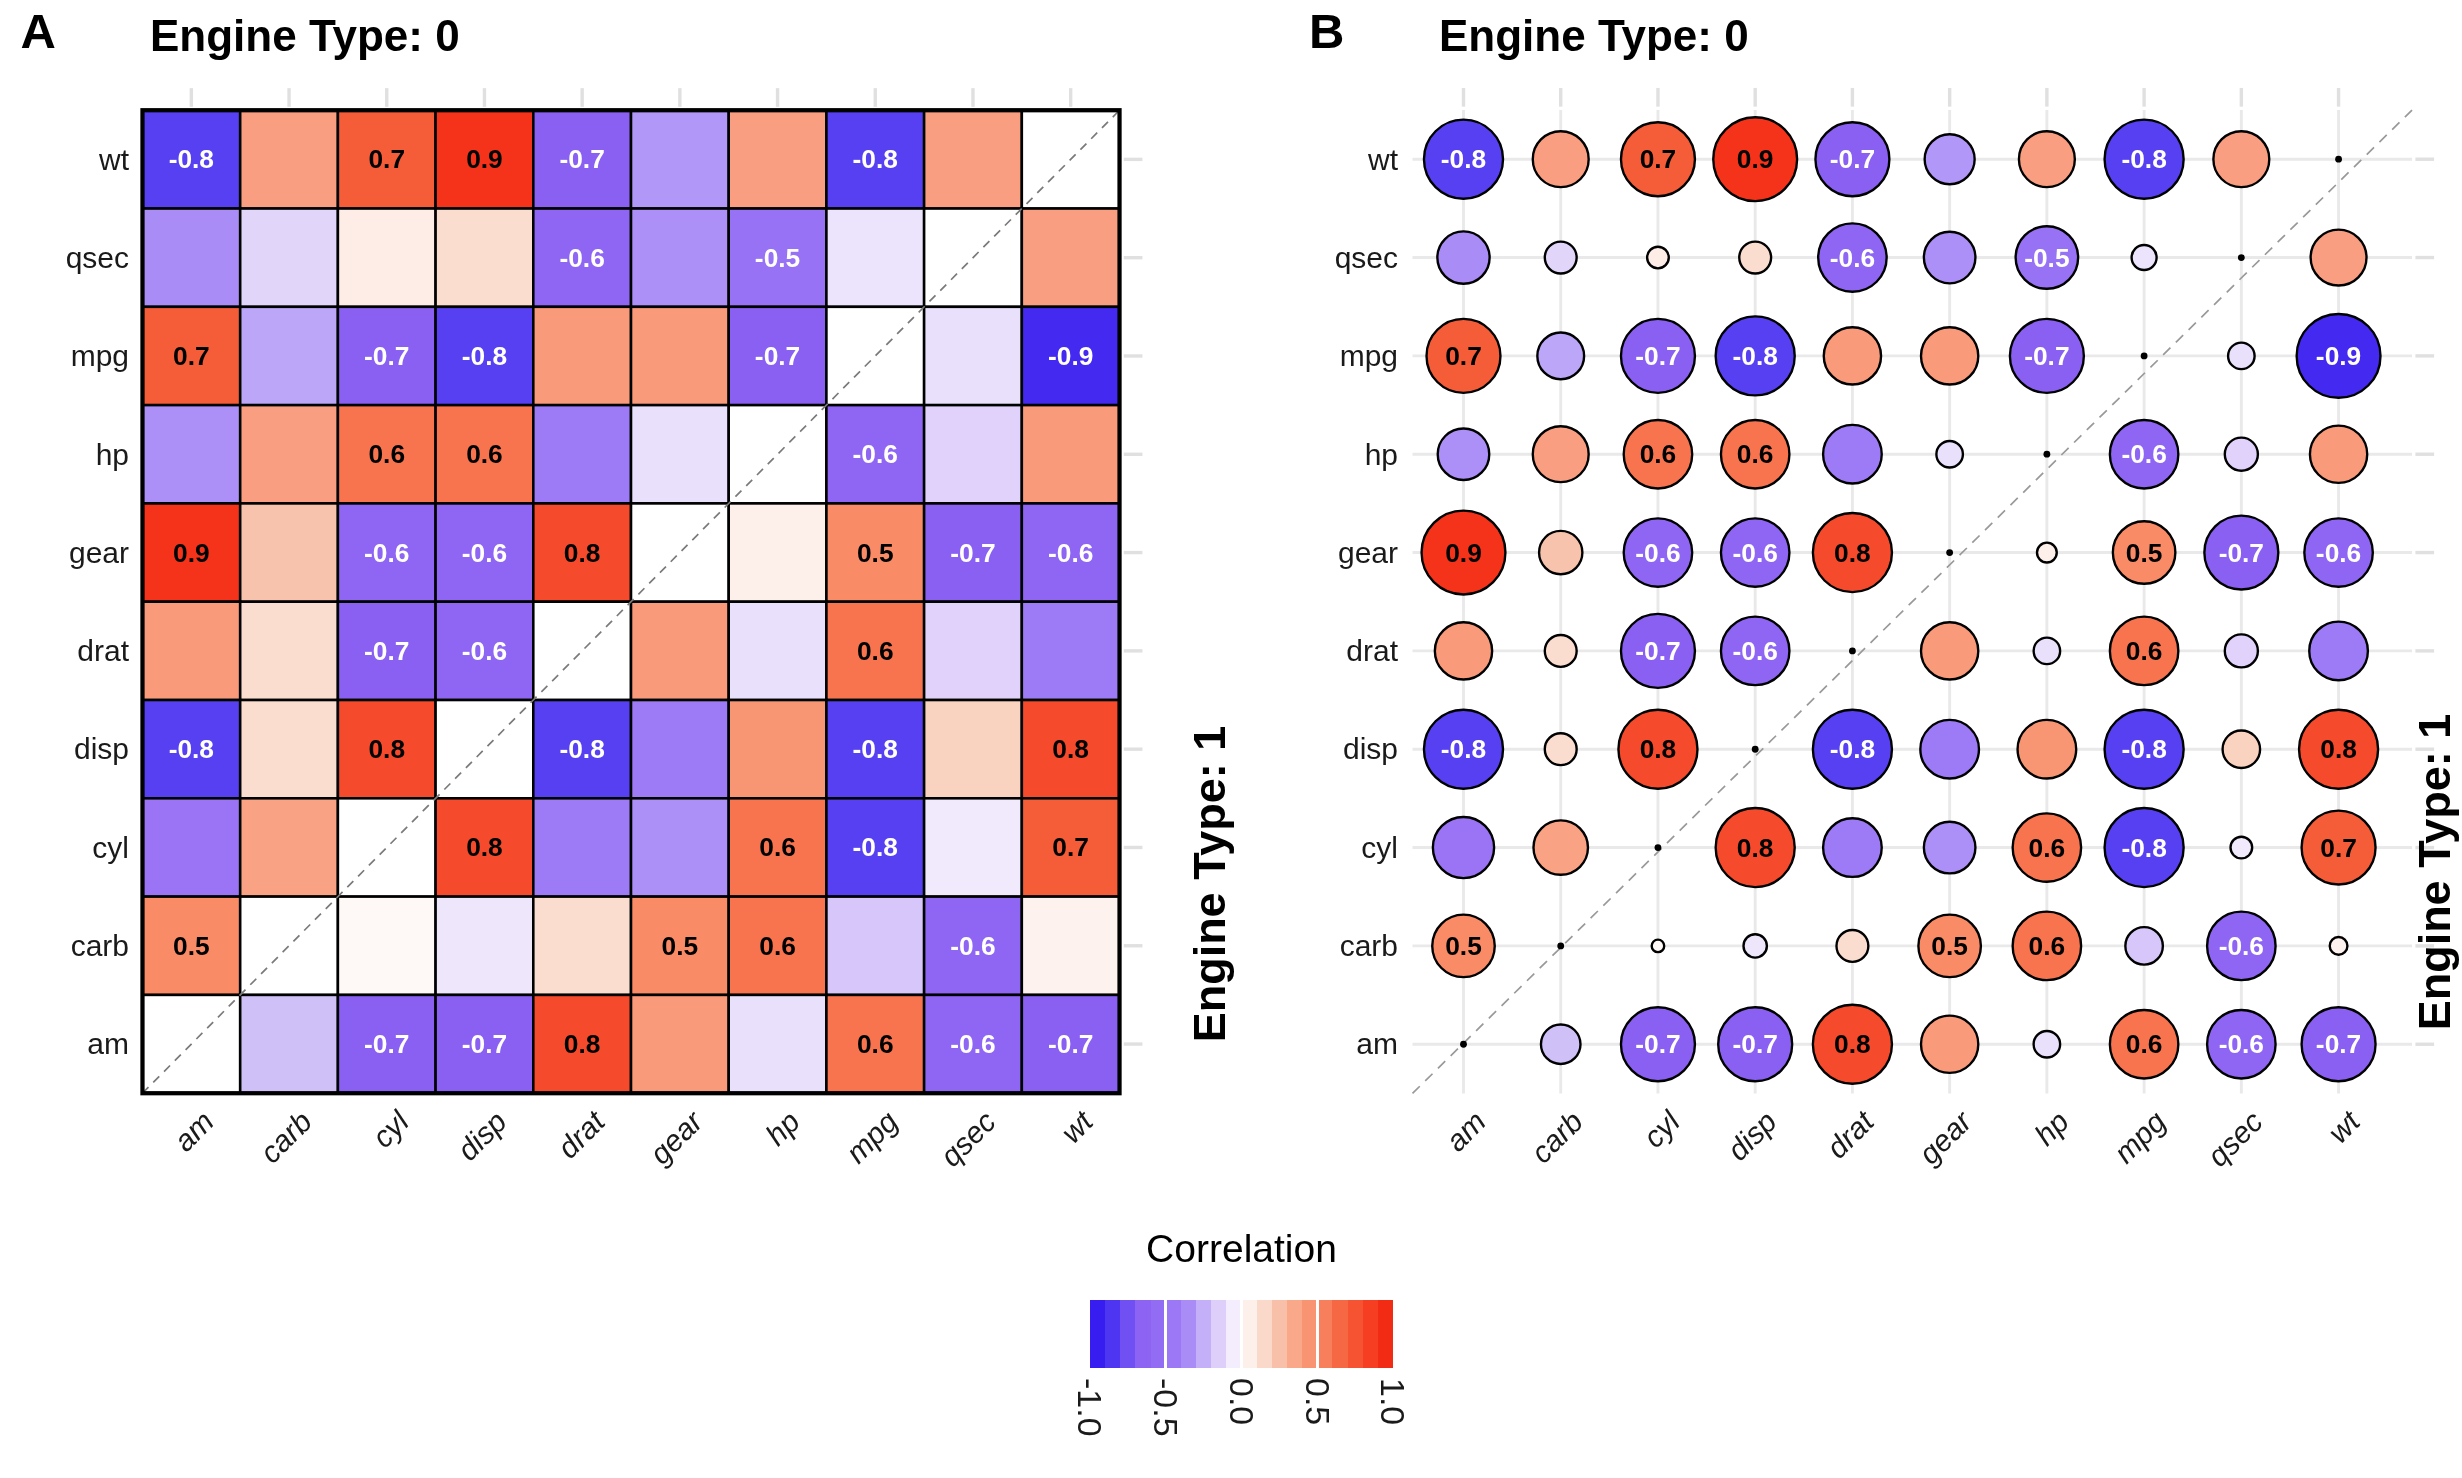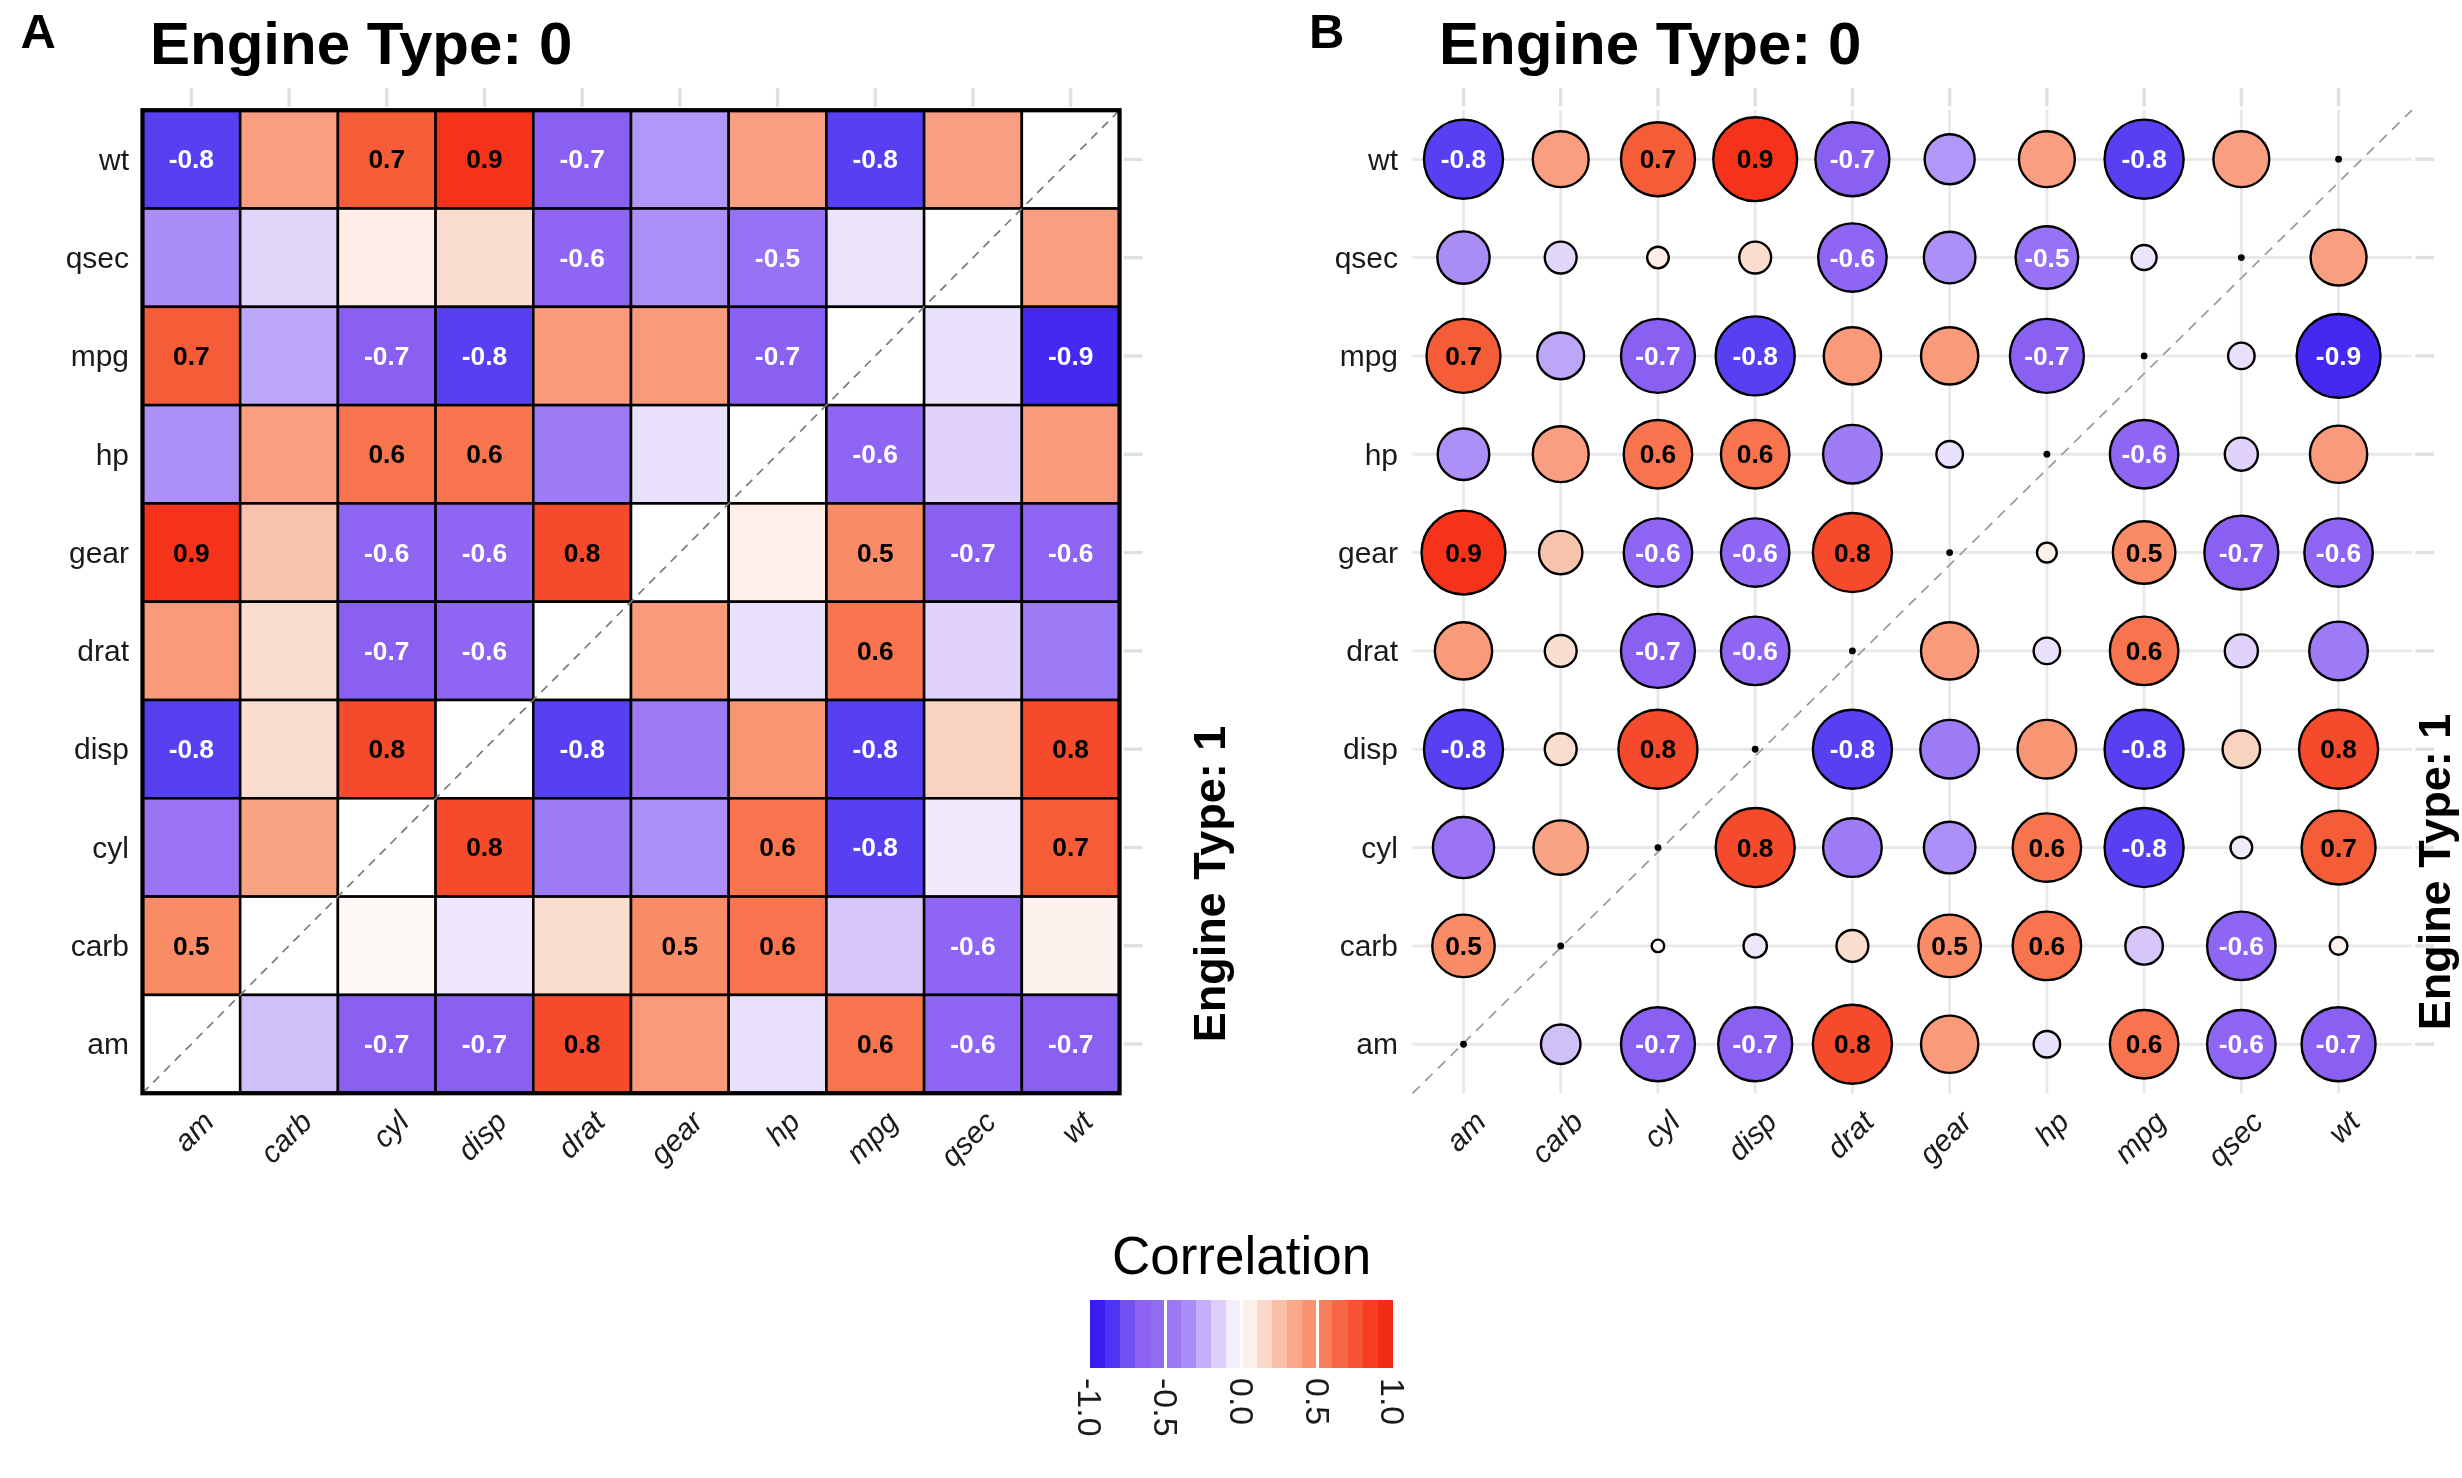--- a/index.html
+++ b/index.html
@@ -1,27 +1,27 @@
 <!DOCTYPE html>
 <html style="font-size:13.6px"><head>
 <meta charset="utf-8">
 <style>
   html,body{margin:0;padding:0;background:#ffffff;}
   #figure{position:relative;width:2462px;height:1478px;background:#ffffff;overflow:hidden;
           font-family:"Liberation Sans",sans-serif;color:#000;}
   .abs{position:absolute;}
   .panel-tag{font-size:49px;font-weight:bold;line-height:1;}
-  .panel-title{font-size:60px;font-weight:bold;line-height:1;white-space:nowrap;text-align:right;}
+  .panel-title{font-size:44px;font-weight:bold;line-height:1;white-space:nowrap;text-align:right;}
   .strip-label{display:flex;align-items:center;justify-content:center;}
   .strip-label span{white-space:nowrap;transform:rotate(-90deg);font-size:45px;font-weight:bold;}
   .row-label{font-size:30px;color:#1a1a1a;text-align:right;line-height:1.1;}
   .col-label-wrap{height:0;}
   .col-label{display:block;text-align:right;transform:rotate(-45deg);transform-origin:100% 0%;
              font-size:30px;font-style:italic;color:#1a1a1a;white-space:nowrap;line-height:1;}
-  .legend-title{font-size:53px;text-align:center;line-height:1;}
+  .legend-title{font-size:39px;text-align:center;line-height:1;}
   .legend-bar{position:absolute;}
   .legend-bar .wtick{position:absolute;top:-3.4px;bottom:-3.4px;width:3.4px;background:#ffffff;}
   .legend-tick{display:flex;justify-content:center;}
   .legend-tick span{writing-mode:vertical-rl;font-size:34px;color:#1a1a1a;line-height:1;}
   svg text{font-family:"Liberation Sans",sans-serif;font-weight:bold;}
 </style>
 </head>
 <body>
 
 <div id="figure">

